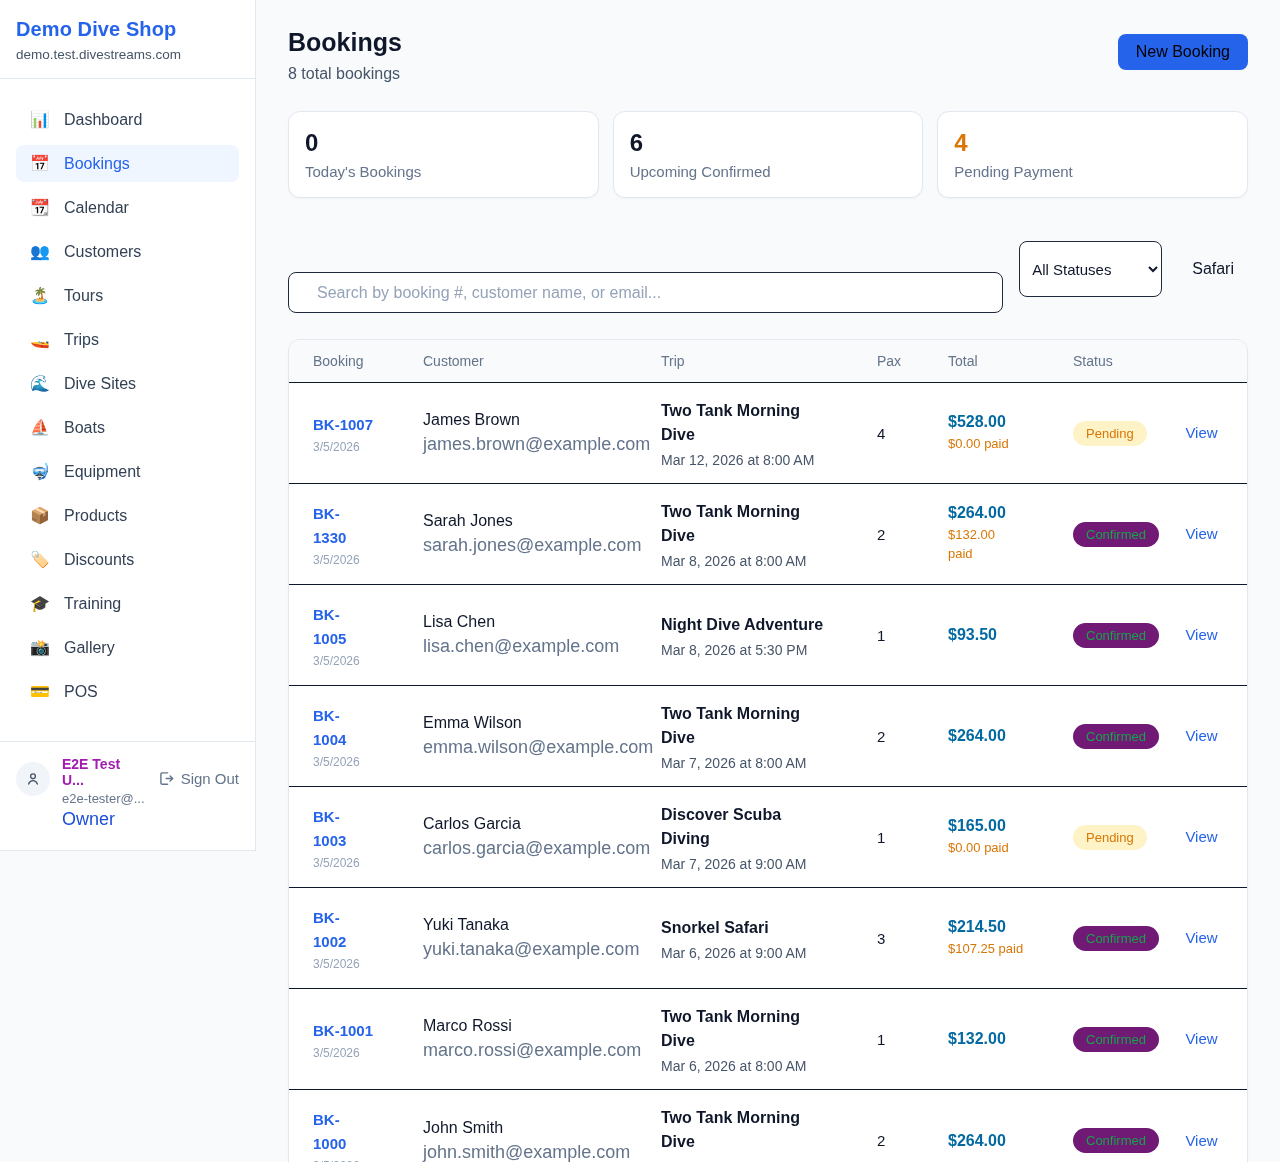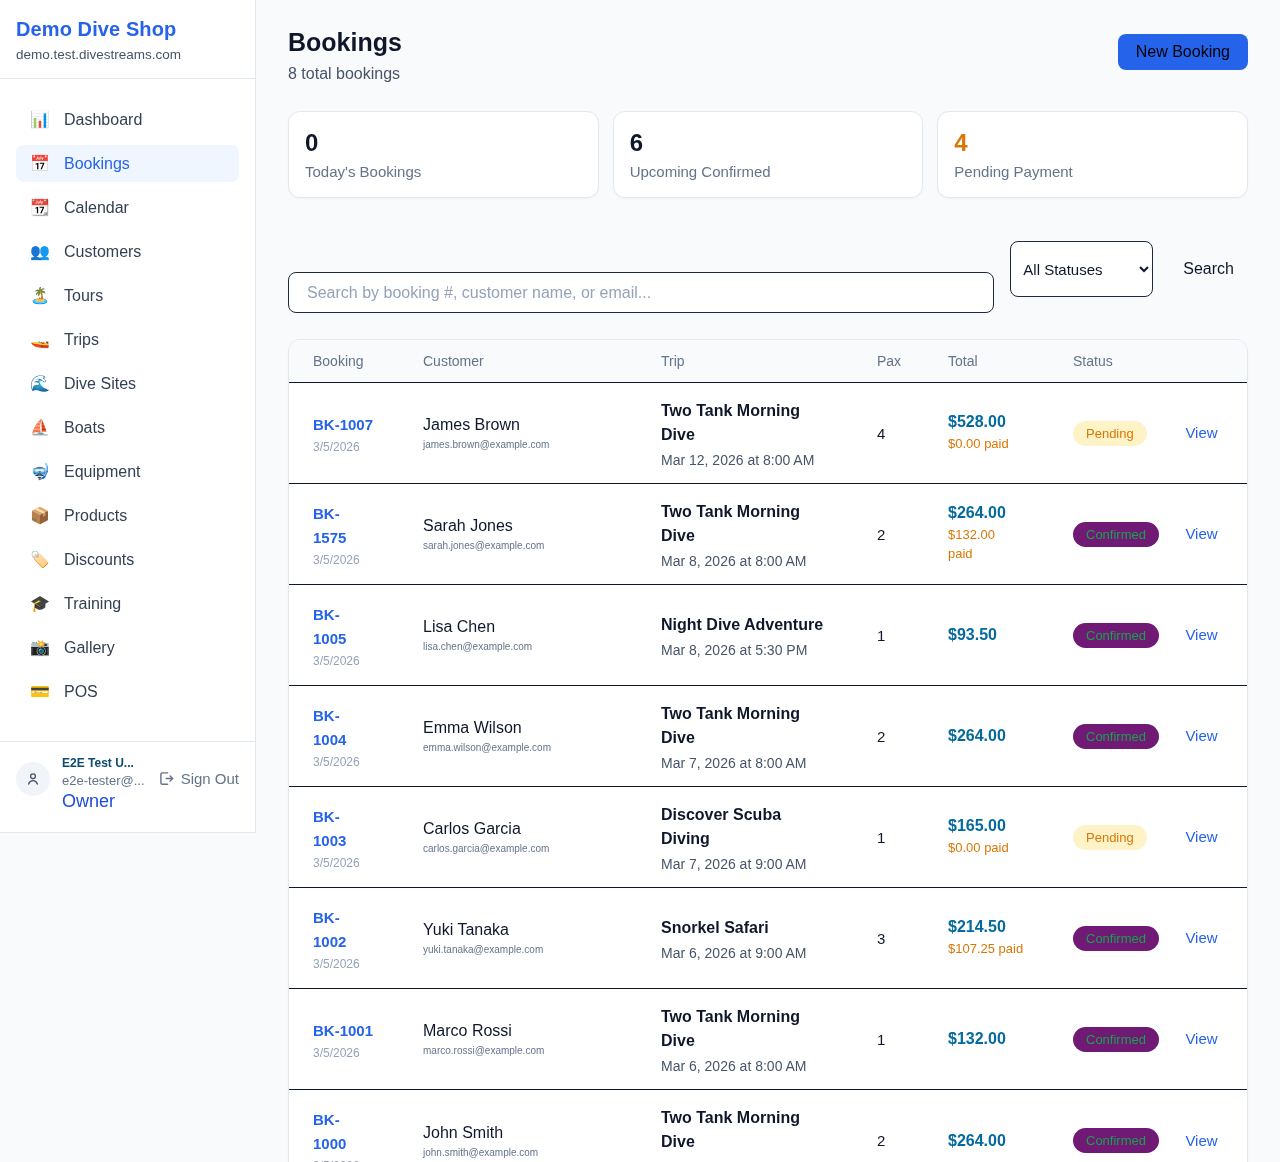--- a/index.html
+++ b/index.html
@@ -30,21 +30,21 @@
   .nav-item.active { background:#eff6ff; color:#2563eb; }
   .side-footer {
     border-top:1px solid #e2e8f0; padding:14px 16px 20px;
     display:flex; align-items:flex-start; gap:12px;
   }
   .avatar {
     width:34px; height:34px; border-radius:50%; background:#f1f5f9;
     display:flex; align-items:center; justify-content:center; flex:0 0 34px; margin-top:6px;
   }
   .user-block { flex:1; min-width:0; }
-  .user-name { font-size:12px; font-weight:700; color:#0c4a6e; }
+  .user-name { font-size:14px; font-weight:700; color:#a21caf; }
   .user-email { font-size:13px; color:#64748b; margin-top:3px; }
   .user-role { font-size:18px; color:#1d4ed8; margin-top:3px; }
   .signout { display:flex; align-items:center; gap:7px; color:#64748b; font-size:15px;
     margin-top:14px; cursor:pointer; white-space:nowrap; }
 
   
   .main { flex:1; padding:28px 32px 32px; min-width:0; }
   .page-head { display:flex; justify-content:space-between; align-items:flex-start; }
   .page-title { font-size:25px; font-weight:700; color:#0f172a; }
   .page-sub { font-size:16px; color:#475569; margin-top:8px; }
@@ -59,21 +59,21 @@
     flex:1; background:#fff; border:1px solid #e2e8f0; border-radius:12px;
     padding:17px 16px; box-shadow:0 1px 2px rgba(15,23,42,.04);
   }
   .stat-value { font-size:24px; font-weight:700; color:#0f172a; }
   .stat-card.accent .stat-value { color:#d97706; }
   .stat-label { font-size:15px; color:#64748b; margin-top:6px; }
 
   .filter-row { display:flex; align-items:center; gap:16px; margin-top:27px; }
   .search-input {
     flex:1; height:41px; border:1px solid #1e293b; border-radius:8px;
-    padding:0 18px; font-size:16px; font-family:inherit; color:#0f172a; background:#fff;margin-top:47px;
+    padding:0 28px; font-size:16px; font-family:inherit; color:#0f172a; background:#fff;margin-top:47px;
   }
   .search-input::placeholder { color:#94a3b8; }
   .status-select {
     height:56px; width:143px; border:1px solid #1e293b; border-radius:8px;
     font-size:15px; font-family:inherit; color:#0f172a; background:#fff; padding:0 8px;
   }
   .filter-btn { background:none; border:none; font-size:16px; color:#0f172a;
     font-family:inherit; cursor:pointer; padding:0 14px; }
 
   
@@ -87,21 +87,21 @@
   .th { font-size:14px; font-weight:500; color:#64748b; }
   .trow { min-height:101px; border-bottom:1px solid #0f172a; padding-top:14px; padding-bottom:14px; }
   .trow:last-child { border-bottom:none; }
 
   .bk-link { color:#2563eb; font-size:15px; font-weight:600; text-decoration:none;
     display:inline-block; line-height:1.6; }
   .bk-link.wrap { max-width:52px; }
   .bk-date { font-size:12px; color:#94a3b8; margin-top:3px; }
 
   .cust-name { font-size:16px; color:#0f172a; font-weight:500; }
-  .cust-email { font-size:10px; color:#64748b; margin-top:5px; }
+  .cust-email { font-size:18px; color:#64748b; margin-top:5px; }
 
   .trip-name { font-size:16px; color:#0f172a; font-weight:600; line-height:1.5; }
   .trip-name.wrap { max-width:148px; }
   .trip-dt { font-size:14px; color:#475569; margin-top:5px; }
 
   .pax { font-size:15px; color:#0f172a; }
   .total { font-size:16px; font-weight:700; color:#0369a1; }
   .paid { font-size:13px; color:#d97706; margin-top:4px; line-height:1.45; }
   .paid.wrap { max-width:62px; }
 
@@ -241,21 +241,21 @@
     <div class="stat-value">4</div>
     <div class="stat-label">Pending Payment</div>
   </div>
 </div>
 
     <div class="filter-row">
       <input class="search-input" type="text" placeholder="Search by booking #, customer name, or email..." style="">
       <select class="status-select">
         <option>All Statuses</option>
       </select>
-      <button class="filter-btn">Search</button>
+      <button class="filter-btn">Safari</button>
     </div>
 
     <div class="table-card">
       <div class="tgrid thead">
         <div class="th">Booking</div>
         <div class="th">Customer</div>
         <div class="th">Trip</div>
         <div class="th">Pax</div>
         <div class="th">Total</div>
         <div class="th">Status</div>
@@ -283,21 +283,21 @@
     <div>
       <span class="badge pending">Pending</span>
     </div>
     <div class="view-cell">
       <a class="view-link">View</a>
     </div>
   </div>
 
   <div class="tgrid trow">
     <div>
-      <a class="bk-link wrap">BK-1575</a>
+      <a class="bk-link wrap">BK-1330</a>
       <div class="bk-date">3/5/2026</div>
     </div>
     <div>
       <div class="cust-name">Sarah Jones</div>
       <div class="cust-email">sarah.jones@example.com</div>
     </div>
     <div>
       <div class="trip-name wrap">Two Tank Morning Dive</div>
       <div class="trip-dt">Mar 8, 2026 at 8:00 AM</div>
     </div>

